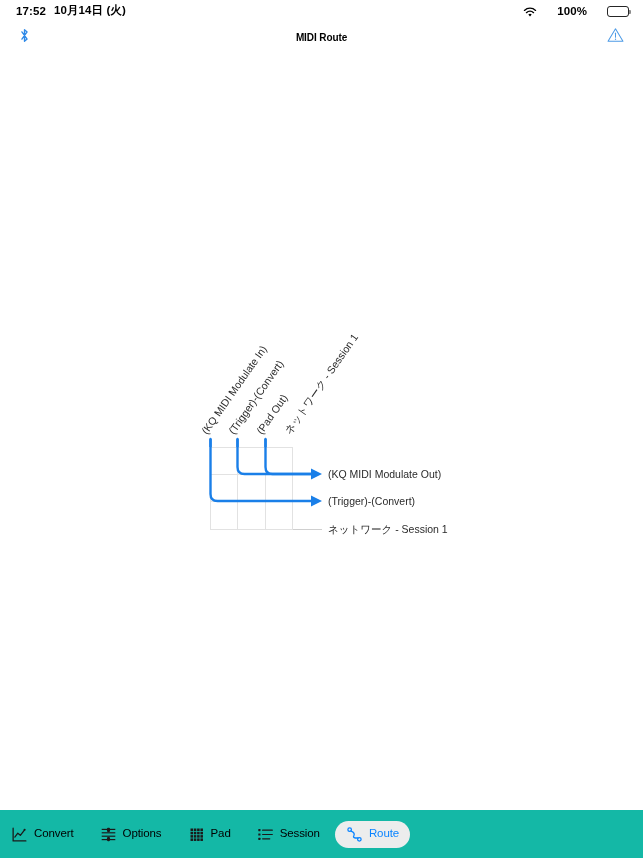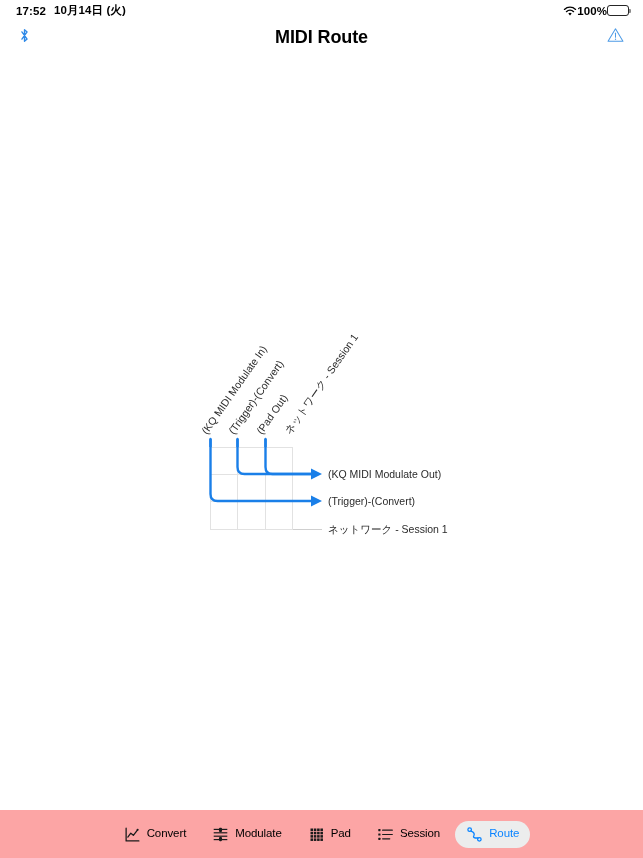--- a/index.html
+++ b/index.html
@@ -25,21 +25,21 @@
     display: flex;
     align-items: center;
     justify-content: space-between;
     padding: 0 14px 0 16px;
     font-size: 11.5px;
     font-weight: 600;
     color: #000000;
     letter-spacing: 0.1px;
   }
   .status-left { display: flex; align-items: center; gap: 8px; }
-  .status-right { display: flex; align-items: flex-start; gap: 0; }
+  .status-right { display: flex; align-items: flex-end; gap: 20px; }
   .wifi-icon { display: inline-block; width: 14px; height: 11px; position: relative; top: 1px; }
   .battery-pct { font-size: 11.5px; font-weight: 600; }
   .battery-icon {
     width: 22px; height: 11px;
     border: 1px solid rgba(0,0,0,0.85);
     border-radius: 3px;
     position: relative;
     padding: 1px;
   }
   .battery-icon::after {
@@ -63,21 +63,21 @@
     height: 32px;
     display: flex;
     align-items: center;
     justify-content: space-between;
     padding: 0 14px 0 10px;
   }
   .nav-title {
     position: absolute;
     left: 0; right: 0;
     text-align: center;
-    font-size: 18px;
+    font-size: 10px;
     font-weight: 600;
     color: #000;
     letter-spacing: -0.1px;
   }
   .nav-btn {
     width: 28px; height: 28px;
     display: flex; align-items: center; justify-content: center;
     z-index: 2;
   }
 
@@ -90,24 +90,23 @@
   .matrix-svg {
     position: absolute;
     left: 0; top: 0;
   }
 
   
   .toolbar {
     position: absolute;
     bottom: 0; left: 0; right: 0;
     height: 48px;
-    background: #fca5a5;
+    background: #14b8a6;
     display: flex;
     align-items: center;
-    justify-content: center;
     gap: 4px;
   }
   .tab {
     display: flex;
     align-items: center;
     gap: 6px;
     padding: 5px 11px;
     border-radius: 14px;
     cursor: pointer;
     color: #000000;
@@ -238,21 +237,21 @@
       <span class="tab-icon">
         <svg viewBox="0 0 20 20" width="17" height="17">
           <line x1="2" y1="4" x2="18" y2="4" stroke="#1a1a1a" stroke-width="1.4"></line>
           <line x1="2" y1="8" x2="18" y2="8" stroke="#1a1a1a" stroke-width="1.4"></line>
           <line x1="2" y1="12" x2="18" y2="12" stroke="#1a1a1a" stroke-width="1.4"></line>
           <line x1="2" y1="16" x2="18" y2="16" stroke="#1a1a1a" stroke-width="1.4"></line>
           <rect x="8.2" y="2.2" width="3.6" height="5" rx="1.2" fill="#1a1a1a"></rect>
           <rect x="8.2" y="12.8" width="3.6" height="5" rx="1.2" fill="#1a1a1a"></rect>
         </svg>
       </span>
-      <span class="tab-label">Modulate</span>
+      <span class="tab-label">Options</span>
     </div>
 
     <div class="tab">
       <span class="tab-icon">
         <svg viewBox="0 0 20 20" width="15" height="15">
           <g fill="#1a1a1a">
             <rect x="2" y="2" width="3.4" height="3.4"></rect>
             <rect x="6.4" y="2" width="3.4" height="3.4"></rect>
             <rect x="10.8" y="2" width="3.4" height="3.4"></rect>
             <rect x="15.2" y="2" width="3.4" height="3.4"></rect>

